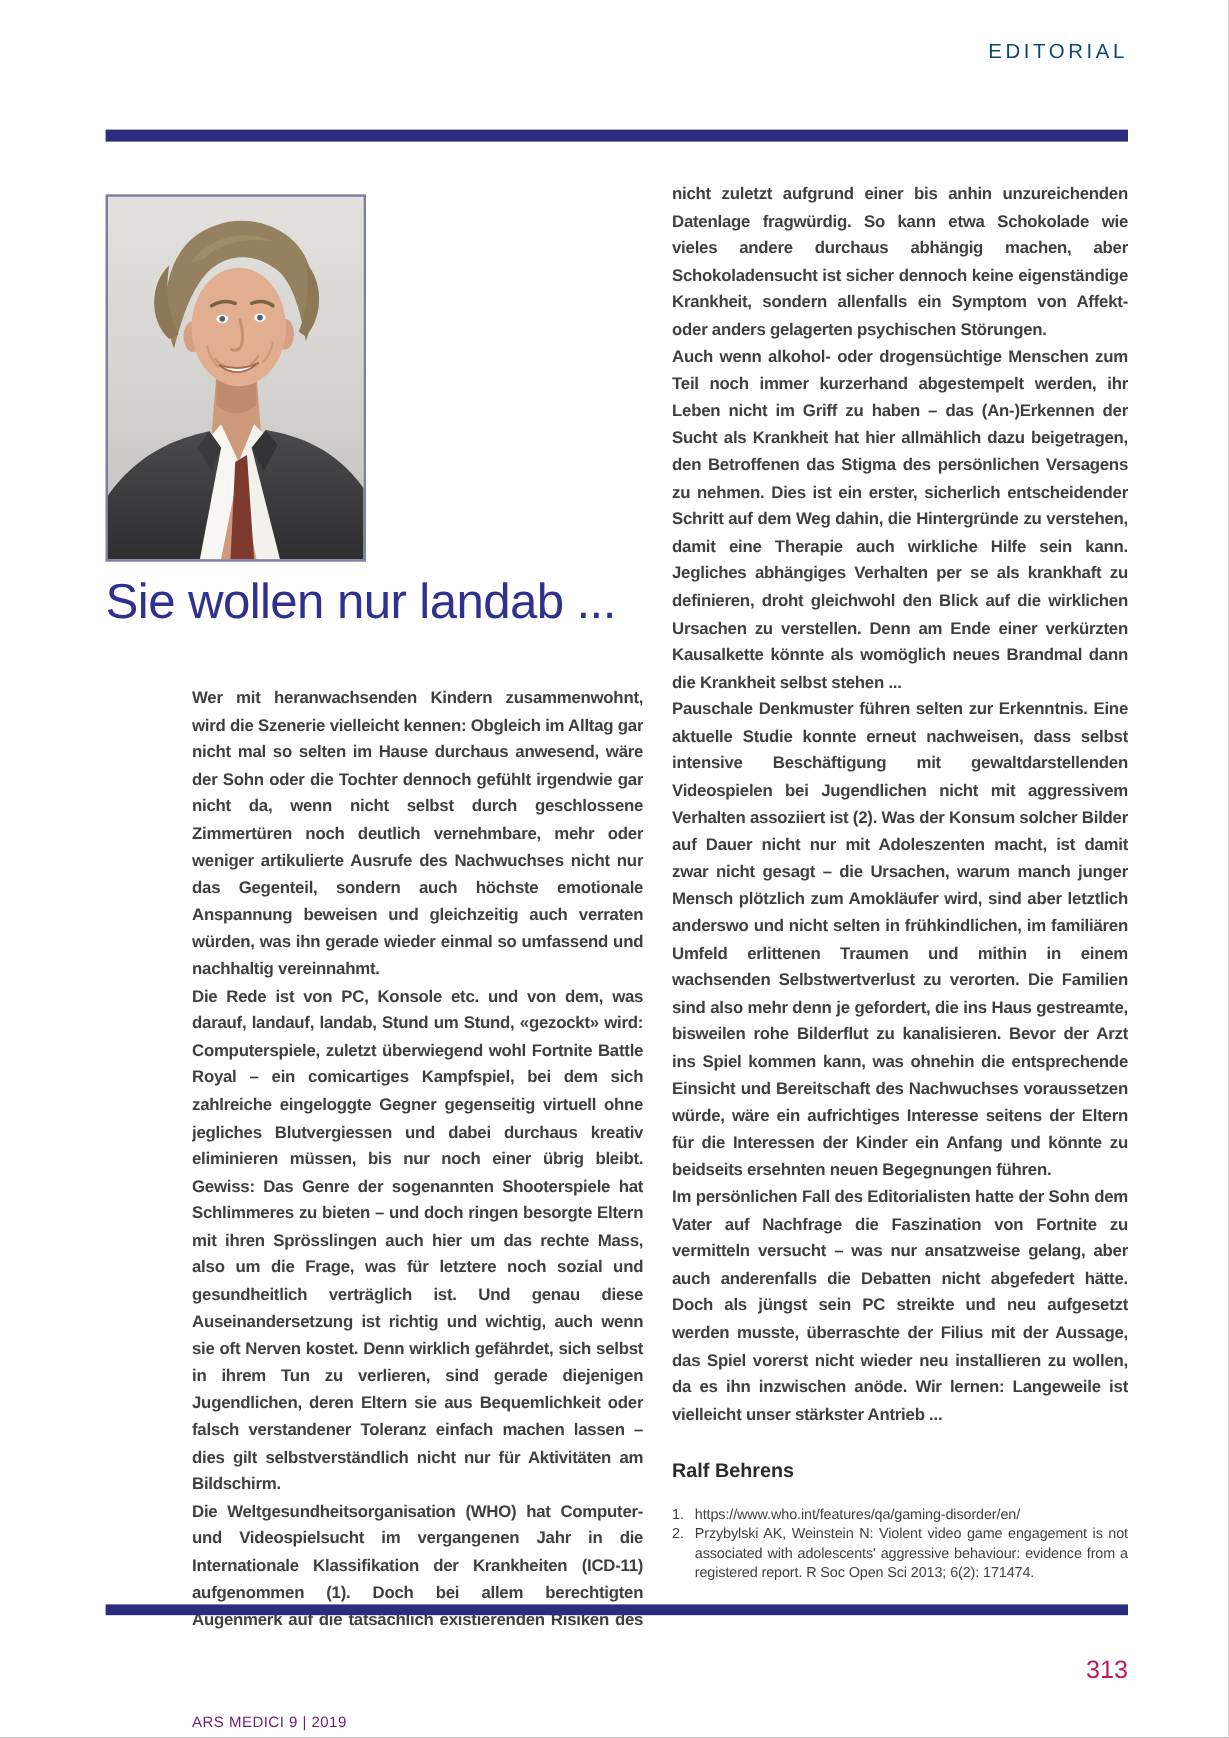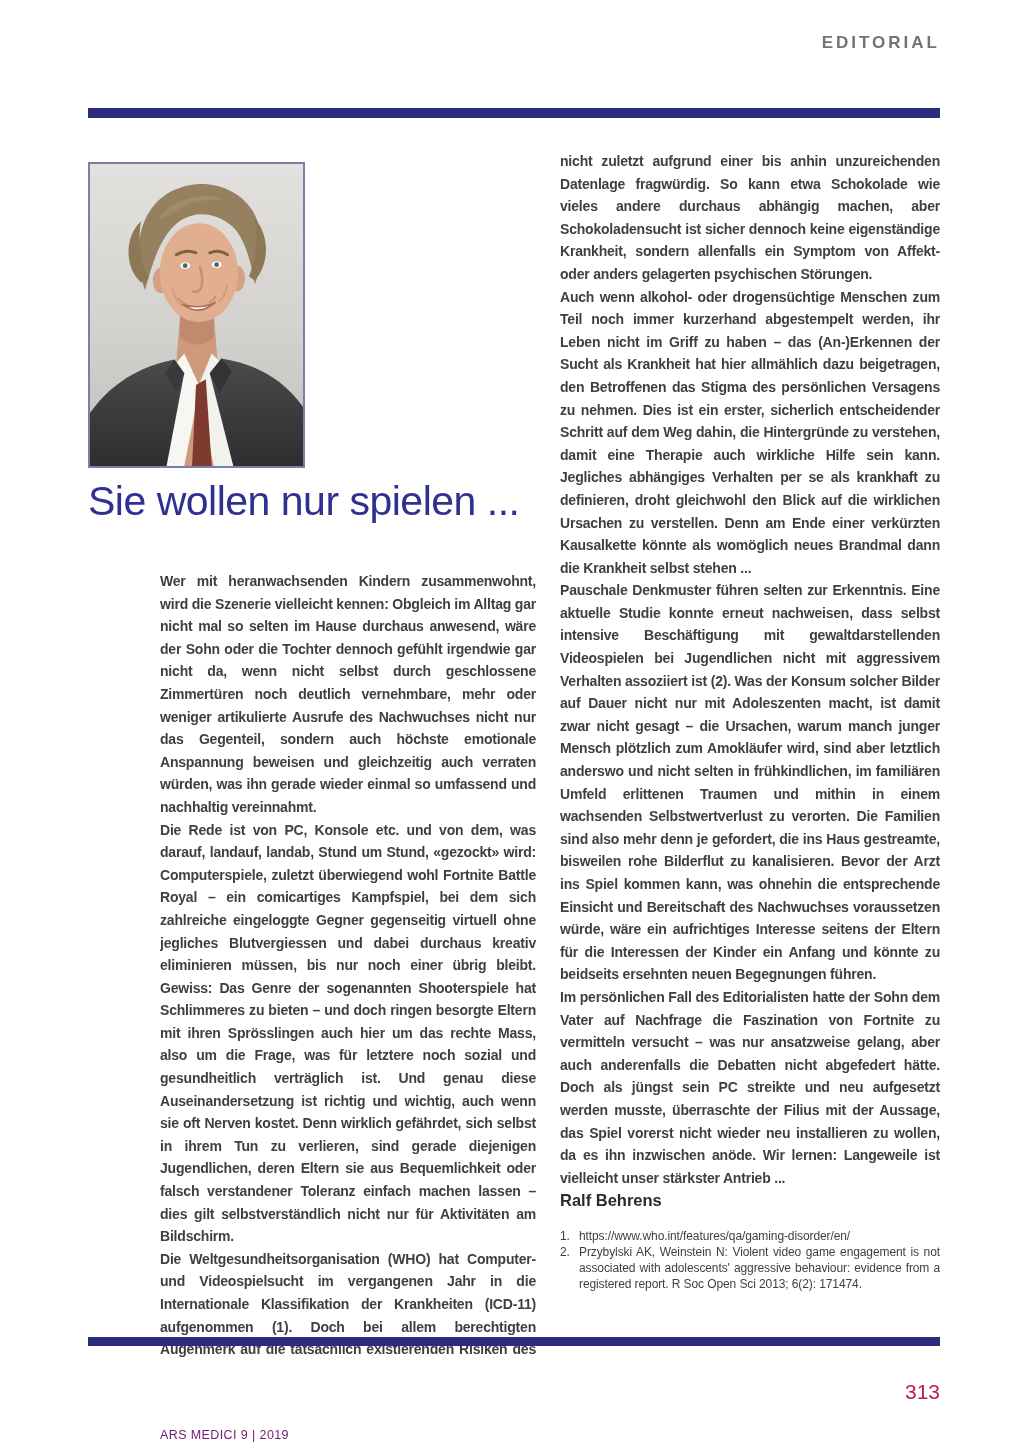--- a/index.html
+++ b/index.html
@@ -11,23 +11,23 @@
     background: #ffffff;
     margin: 0 auto;
     overflow: hidden;
     font-family: "Liberation Sans", "DejaVu Sans", sans-serif;
   }
   .section-label {
     position: absolute;
     top: 33px;
     right: 84px;
     font-size: 17px;
-    font-weight: 700;
+    font-weight: 400;
     letter-spacing: 3px;
-    color: #737373;
+    color: #0c4a6e;
   }
   .rule {
     position: absolute;
     left: 88px;
     width: 852px;
     height: 10px;
     background: #2b2d7c;
   }
   .rule.top { top: 108px; }
   .rule.bottom { top: 1337px; height: 9px; }
@@ -71,20 +71,21 @@
   }
   .right-column {
     position: absolute;
     left: 560px;
     top: 150px;
     width: 380px;
     height: 1185px;
     overflow: hidden;
   }
   .author-name {
+    margin-top: 26px;
     font-size: 16.5px;
     font-weight: 700;
     color: #2a2a2a;
     text-align: left;
     letter-spacing: 0;
   }
   .reference-list {
     margin-top: 16px;
   }
   .reference-item {
@@ -175,21 +176,21 @@
       <path d="M112 104 q4 14 1 22 q-3 5 -8 3" stroke="#c68e6e" stroke-width="2.4" fill="none" stroke-linecap="round"></path>
 
       <path d="M94 142 q17 13 34 -2 q-16 8 -34 2 Z" fill="#fff" stroke="#a96c52" stroke-width="1.6"></path>
       <path d="M90 136 q4 5 8 6 M128 134 q-3 5 -7 7" stroke="#c68e6e" stroke-width="1.6" fill="none"></path>
 
       <path d="M84 126 q3 12 10 18" stroke="#d09a7a" stroke-width="1.8" fill="none"></path>
       <path d="M140 122 q-2 12 -9 18" stroke="#d09a7a" stroke-width="1.8" fill="none"></path>
     </svg>
   </div>
 
-  <h1 class="page-title">Sie wollen nur spielen ...</h1>
+  <h1 class="page-title">Sie wollen nur landab ...</h1>
 
   <div class="left-column body-text">
     <p class="body-paragraph">Wer mit heranwachsenden Kindern zusammenwohnt, wird die Szenerie vielleicht kennen: Obgleich im Alltag gar nicht mal so selten im Hause durchaus anwesend, wäre der Sohn oder die Tochter dennoch gefühlt irgendwie gar nicht da, wenn nicht selbst durch geschlossene Zimmertüren noch deutlich vernehmbare, mehr oder weniger artikulierte Ausrufe des Nachwuchses nicht nur das Gegenteil, sondern auch höchste emotionale Anspannung beweisen und gleichzeitig auch verraten würden, was ihn gerade wieder einmal so umfassend und nachhaltig vereinnahmt.</p>
     <p class="body-paragraph">Die Rede ist von PC, Konsole etc. und von dem, was darauf, landauf, landab, Stund um Stund, «gezockt» wird: Computerspiele, zuletzt überwiegend wohl Fortnite Battle Royal – ein comicartiges Kampfspiel, bei dem sich zahlreiche eingeloggte Gegner gegenseitig virtuell ohne jegliches Blutvergiessen und dabei durchaus kreativ eliminieren müssen, bis nur noch einer übrig bleibt. Gewiss: Das Genre der sogenannten Shooterspiele hat Schlimmeres zu bieten – und doch ringen besorgte Eltern mit ihren Sprösslingen auch hier um das rechte Mass, also um die Frage, was für letztere noch sozial und gesundheitlich verträglich ist. Und genau diese Auseinandersetzung ist richtig und wichtig, auch wenn sie oft Nerven kostet. Denn wirklich gefährdet, sich selbst in ihrem Tun zu verlieren, sind gerade diejenigen Jugendlichen, deren Eltern sie aus Bequemlichkeit oder falsch verstandener Toleranz einfach machen lassen – dies gilt selbstverständlich nicht nur für Aktivitäten am Bildschirm.</p>
     <p class="body-paragraph">Die Weltgesundheitsorganisation (WHO) hat Computer- und Videospielsucht im vergangenen Jahr in die Internationale Klassifikation der Krankheiten (ICD-11) aufgenommen (1). Doch bei allem berechtigten Augenmerk auf die tatsächlich existierenden Risiken des exzessiven Gamings bleibt die Ausweitung des Krankheitsbegriffs auf die dort oder in anderen Bereichen, wie Essen oder Sex, vordergründig zu beobachtenden Abhängigkeitsmuster unter Fachleuten</p>
   </div>
 
   <div class="right-column body-text">
     <p class="body-paragraph">nicht zuletzt aufgrund einer bis anhin unzureichenden Datenlage fragwürdig. So kann etwa Schokolade wie vieles andere durchaus abhängig machen, aber Schokoladensucht ist sicher dennoch keine eigenständige Krankheit, sondern allenfalls ein Symptom von Affekt- oder anders gelagerten psychischen Störungen.</p>
     <p class="body-paragraph">Auch wenn alkohol- oder drogensüchtige Menschen zum Teil noch immer kurzerhand abgestempelt werden, ihr Leben nicht im Griff zu haben – das (An-)Erkennen der Sucht als Krankheit hat hier allmählich dazu beigetragen, den Betroffenen das Stigma des persönlichen Versagens zu nehmen. Dies ist ein erster, sicherlich entscheidender Schritt auf dem Weg dahin, die Hintergründe zu verstehen, damit eine Therapie auch wirkliche Hilfe sein kann. Jegliches abhängiges Verhalten per se als krankhaft zu definieren, droht gleichwohl den Blick auf die wirklichen Ursachen zu verstellen. Denn am Ende einer verkürzten Kausalkette könnte als womöglich neues Brandmal dann die Krankheit selbst stehen ...</p>

